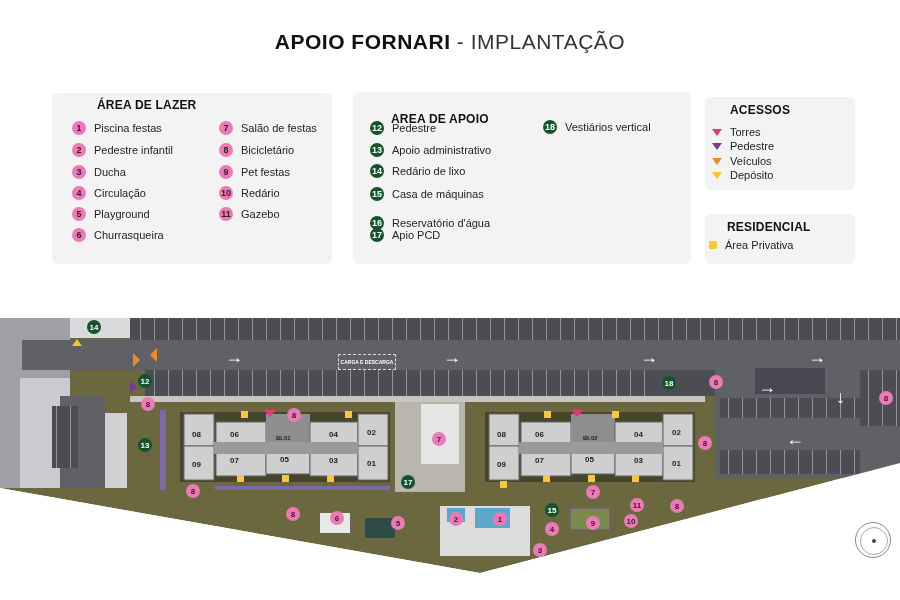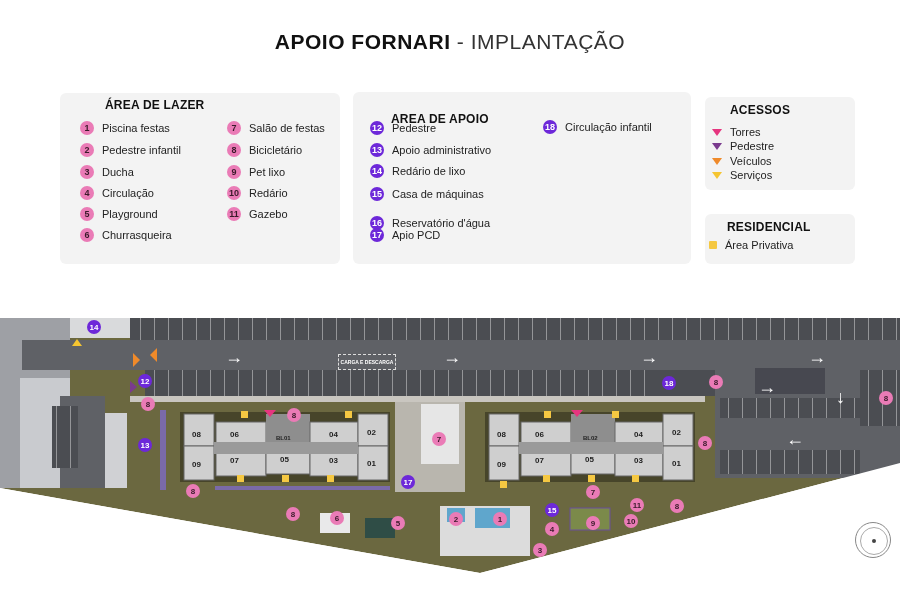--- a/index.html
+++ b/index.html
@@ -5,21 +5,21 @@
   *{box-sizing:border-box;margin:0;padding:0}
   body{width:900px;height:600px;background:#fff;font-family:"Liberation Sans",sans-serif;color:#222;position:relative;overflow:hidden}
   .title{position:absolute;top:30px;left:0;width:900px;text-align:center;font-size:21px;letter-spacing:.5px}
   .title b{font-weight:800;color:#111}
   .title span.thin{font-weight:300;color:#333}
   .panel{position:absolute;background:#f3f3f3;border-radius:6px}
   .panel h3{position:absolute;font-size:12px;font-weight:700;color:#111;letter-spacing:.2px}
   .item{position:absolute;display:flex;align-items:center;font-size:11px;color:#222;white-space:nowrap}
   .badge{width:14px;height:14px;border-radius:50%;display:inline-flex;align-items:center;justify-content:center;font-size:9px;font-weight:700;margin-right:8px;flex:none}
   .pink{background:#ea7bb6;color:#3a1a2a}
-  .green{background:#6d28d9;color:#fff}
+  .green{background:#14532d;color:#fff}
   .tri{width:0;height:0;border-left:5px solid transparent;border-right:5px solid transparent;border-top:7px solid #000;margin-right:8px;flex:none}
   .sq{width:8px;height:8px;background:#f5c842;margin-right:8px;flex:none;border-radius:1px}
 
   
   .map{position:absolute;left:0;top:318px;width:900px;height:282px}
   .mapsvg{position:absolute;left:0;top:0}
   .mk{position:absolute;width:14px;height:14px;border-radius:50%;display:flex;align-items:center;justify-content:center;font-size:8px;font-weight:700}
   .unit{position:absolute;font-size:8px;font-weight:700;color:#222}
   .bl{position:absolute;font-size:6px;font-weight:700;color:#222}
   .carga{position:absolute;left:338px;top:36px;width:58px;height:16px;border:1px dashed #ddd;color:#fff;font-size:5px;font-weight:700;display:flex;align-items:center;justify-content:center}
@@ -29,21 +29,21 @@
   .compass i{position:absolute;left:16px;top:16px;width:4px;height:4px;background:#444;border-radius:50%}
 </style>
 </head>
 <body>
 
 <div class="title">
   <b>APOIO FORNARI</b>
   <span class="thin">- IMPLANTAÇÃO</span>
 </div>
 
-<div class="panel" style="left:60px;top:93px;width:280px;height:171px">
+<div class="panel" style="left:52px;top:93px;width:280px;height:171px">
   <h3 style="left:45px;top:5px">ÁREA DE LAZER</h3>
   <div class="item" style="left:20px;top:28px">
       <span class="badge pink">1</span>
       <span>Piscina festas</span>
     </div>
   <div class="item" style="left:20px;top:50px">
       <span class="badge pink">2</span>
       <span>Pedestre infantil</span>
     </div>
   <div class="item" style="left:20px;top:72px">
@@ -65,21 +65,21 @@
   <div class="item" style="left:167px;top:28px">
       <span class="badge pink">7</span>
       <span>Salão de festas</span>
     </div>
   <div class="item" style="left:167px;top:50px">
       <span class="badge pink">8</span>
       <span>Bicicletário</span>
     </div>
   <div class="item" style="left:167px;top:72px">
       <span class="badge pink">9</span>
-      <span>Pet lixo</span>
+      <span>Pet festas</span>
     </div>
   <div class="item" style="left:167px;top:93px">
       <span class="badge pink">10</span>
       <span>Redário</span>
     </div>
   <div class="item" style="left:167px;top:114px">
       <span class="badge pink">11</span>
       <span>Gazebo</span>
     </div>
 </div>
@@ -105,41 +105,41 @@
   <div class="item" style="left:17px;top:124px">
       <span class="badge green">16</span>
       <span>Reservatório d'água</span>
     </div>
   <div class="item" style="left:17px;top:136px">
       <span class="badge green">17</span>
       <span>Apio PCD</span>
     </div>
   <div class="item" style="left:190px;top:28px">
       <span class="badge green">18</span>
-      <span>Circulação infantil</span>
+      <span>Vestiários vertical</span>
     </div>
 </div>
 
 <div class="panel" style="left:705px;top:97px;width:150px;height:93px">
   <h3 style="left:25px;top:6px">ACESSOS</h3>
   <div class="item" style="left:7px;top:29px">
       <span class="tri" style="border-top-color:#e6357f"></span>
       <span>Torres</span>
     </div>
   <div class="item" style="left:7px;top:43px">
       <span class="tri" style="border-top-color:#7a3a8e"></span>
       <span>Pedestre</span>
     </div>
   <div class="item" style="left:7px;top:58px">
       <span class="tri" style="border-top-color:#ef8a2a"></span>
       <span>Veículos</span>
     </div>
   <div class="item" style="left:7px;top:72px">
       <span class="tri" style="border-top-color:#f5c531"></span>
-      <span>Serviços</span>
+      <span>Depósito</span>
     </div>
 </div>
 
 <div class="panel" style="left:705px;top:214px;width:150px;height:50px">
   <h3 style="left:22px;top:6px">RESIDENCIAL</h3>
   <div class="item" style="left:4px;top:25px">
       <span class="sq"></span>
       <span>Área Privativa</span>
     </div>
 </div>

